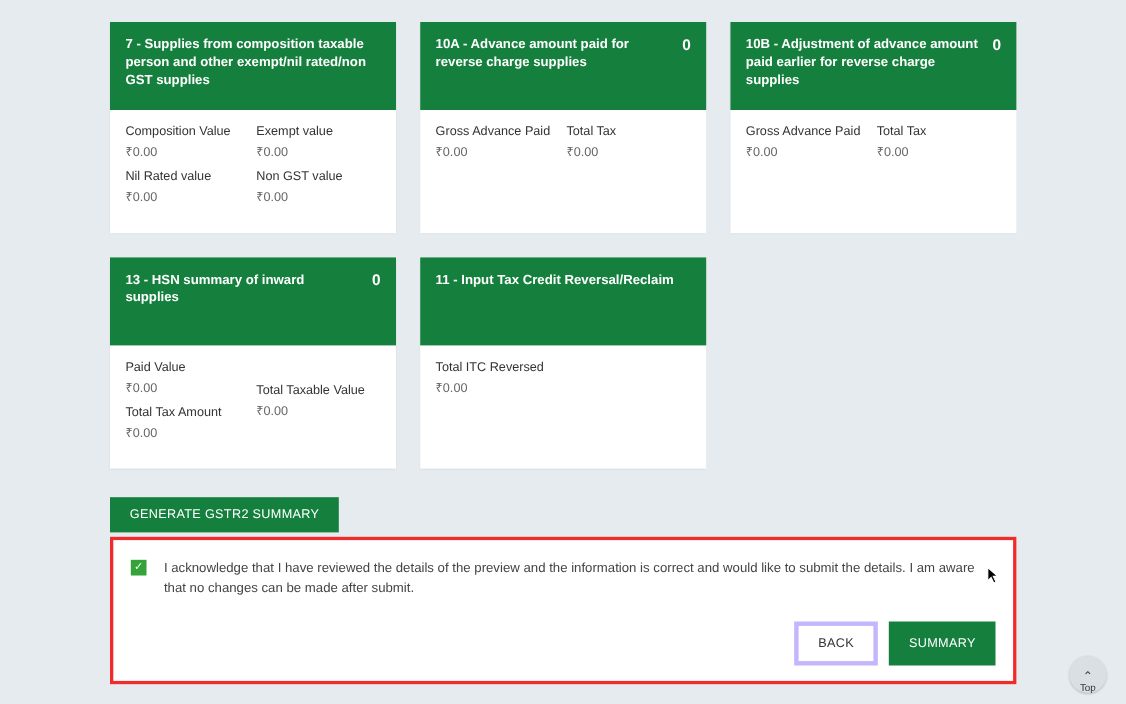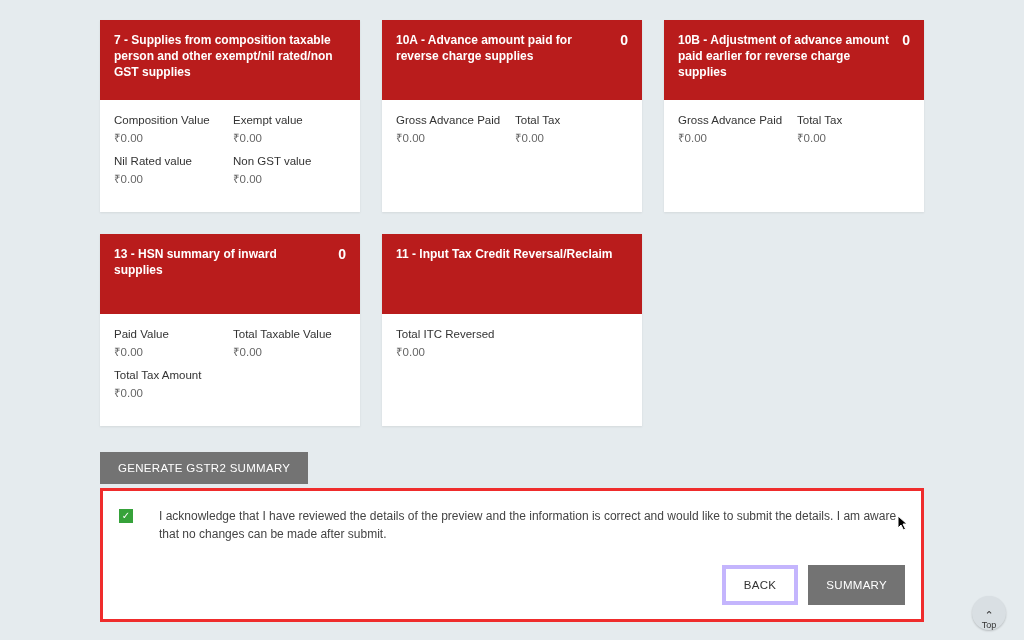--- a/index.html
+++ b/index.html
@@ -1,33 +1,33 @@
 <!DOCTYPE html>
 <html><head>
 <meta charset="utf-8">
 <style>
   *{box-sizing:border-box;margin:0;padding:0;font-family:Verdana,Helvetica,Arial,sans-serif;}
   body{background:#e5ebee;color:#333;font-size:12px;width:1024px;height:640px;overflow:hidden;position:relative;}
   .page{padding:20px 100px 0 100px;}
   h1.page-title{font-size:16px;font-weight:400;color:#333;margin-bottom:22px;}
   .cards-row{display:flex;gap:22px;margin-bottom:22px;}
   .card{background:#fff;box-shadow:0 1px 2px rgba(0,0,0,0.08);width:260px;}
-  .card-head{background:#b91c1c;color:#fff;padding:12px 14px;min-height:80px;display:flex;align-items:flex-start;justify-content:flex-start;gap:10px;}
+  .card-head{background:#15803d;color:#fff;padding:12px 14px;min-height:80px;display:flex;align-items:flex-start;justify-content:flex-start;gap:10px;}
   .card-head .title{font-size:12px;font-weight:700;line-height:1.35;flex:1;}
   .card-head .badge{font-size:14px;font-weight:700;color:#fff;}
   .card-body{padding:14px 14px 16px 14px;}
-  .cols{display:flex;gap:6px;}
+  .cols{display:flex;gap:6px;align-items:center;}
   .col{flex:1;}
   .fld-label{font-size:11.5px;color:#333;margin-bottom:4px;}
   .fld-value{font-size:11.5px;color:#666;margin-bottom:10px;}
   .btn{font-size:11.5px;font-weight:400;border:none;cursor:pointer;padding:10px 18px;letter-spacing:.3px;}
-  .btn-primary{background:#737373;color:#fff;text-align:center;}
+  .btn-primary{background:#15803d;color:#fff;text-align:center;}
   .btn-outline{background:#fff;color:#333;border:4px solid #c4b5fd;}
   .highlight-box{border:3px solid #ef2c2c;background:#fff;padding:16px 16px 14px 16px;margin-top:4px;}
-  .ack-row{display:flex;align-items:flex-start;gap:26px;font-size:12px;color:#444;line-height:1.5;margin-bottom:22px;}
+  .ack-row{display:flex;align-items:flex-start;gap:16px;font-size:12px;color:#444;line-height:1.5;margin-bottom:22px;}
   .chk{width:14px;height:14px;border:1px solid #888;display:inline-flex;align-items:center;justify-content:center;flex-shrink:0;margin-top:2px;}
   .chk.checked{background:#36a23a;border-color:#36a23a;color:#fff;}
   .chk.checked::after{content:"✓";font-size:10px;line-height:1;}
   .action-row{display:flex;justify-content:flex-end;gap:10px;position:relative;}
   .top-btn{position:absolute;right:18px;bottom:10px;width:34px;height:34px;border-radius:50%;background:#d9dfe3;display:flex;flex-direction:column;align-items:center;justify-content:flex-end;font-size:9px;color:#333;box-shadow:0 1px 2px rgba(0,0,0,0.2);cursor:pointer;}
   .top-btn::before{content:"\2303";font-size:11px;line-height:.6;}
   .cursor{position:absolute;right:114px;top:516px;width:12px;height:16px;pointer-events:none;}
   .cursor svg{display:block;}
 </style>
 </head>

